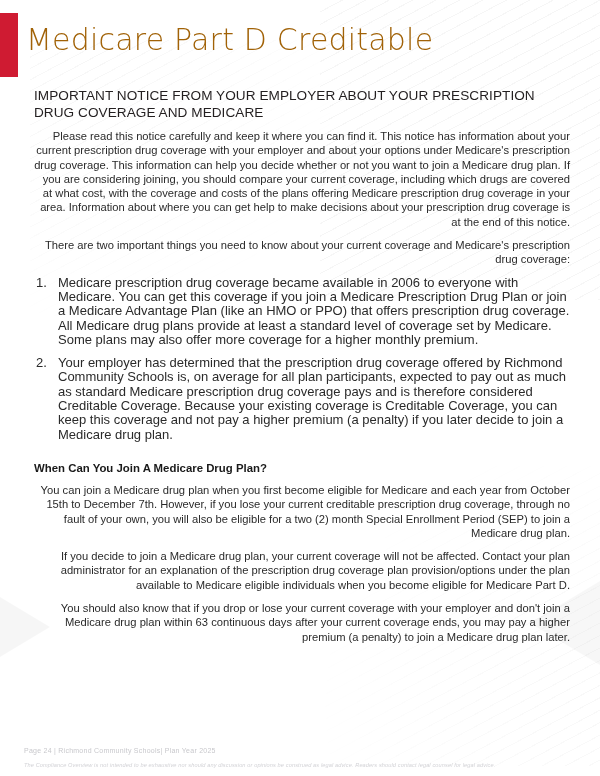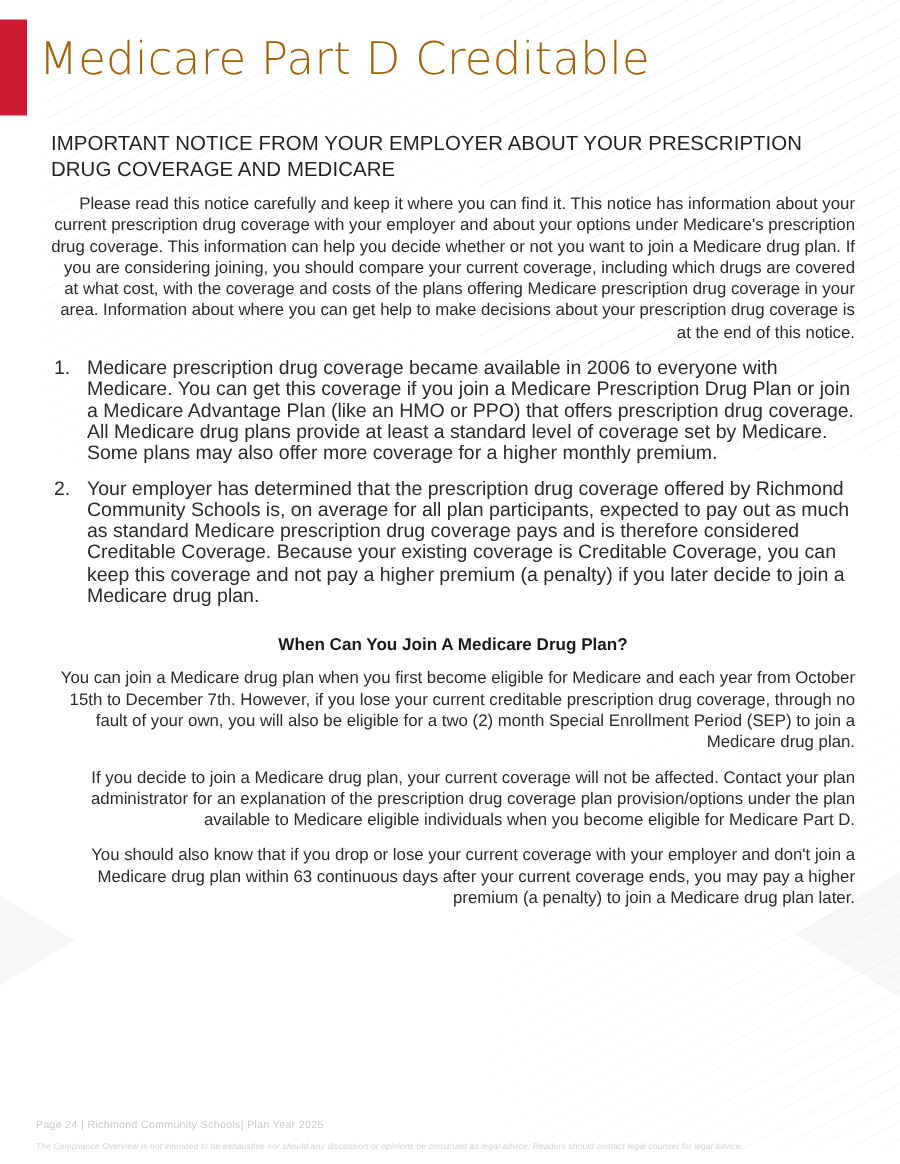--- a/index.html
+++ b/index.html
@@ -140,21 +140,20 @@
     margin: 0 0 9px 0;
     color: #2a2a2a;
     text-align: right;
   }
   h3.subhead {
     font-size: 11.4px;
     font-weight: bold;
     line-height: 14px;
     margin: 19px 0 8px 0;
     color: #1a1a1a;
-    text-align: center;
   }
   ol.numbered {
     margin: 0 0 2px 0;
     padding: 0 0 0 22px;
     list-style: none;
     counter-reset: item;
   }
   ol.numbered > li {
     position: relative;
     font-size: 13px;
@@ -214,20 +213,21 @@
   <div class="accent-bar"></div>
   <div class="doc-title">Medicare Part D Creditable</div>
 </div>
 
 <div class="content">
 
   <h2 class="notice-title">IMPORTANT NOTICE FROM YOUR EMPLOYER ABOUT YOUR PRESCRIPTION DRUG COVERAGE AND MEDICARE</h2>
 
   <p class="body">Please read this notice carefully and keep it where you can find it. This notice has information about your current prescription drug coverage with your employer and about your options under Medicare's prescription drug coverage. This information can help you decide whether or not you want to join a Medicare drug plan. If you are considering joining, you should compare your current coverage, including which drugs are covered at what cost, with the coverage and costs of the plans offering Medicare prescription drug coverage in your area. Information about where you can get help to make decisions about your prescription drug coverage is at the end of this notice.</p>
 
+  <p class="body">There are two important things you need to know about your current coverage and Medicare's prescription drug coverage:</p>
 
   <ol class="numbered">
     <li>Medicare prescription drug coverage became available in 2006 to everyone with Medicare. You can get this coverage if you join a Medicare Prescription Drug Plan or join a Medicare Advantage Plan (like an HMO or PPO) that offers prescription drug coverage. All Medicare drug plans provide at least a standard level of coverage set by Medicare. Some plans may also offer more coverage for a higher monthly premium.</li>
     <li>Your employer has determined that the prescription drug coverage offered by Richmond Community Schools is, on average for all plan participants, expected to pay out as much as standard Medicare prescription drug coverage pays and is therefore considered Creditable Coverage. Because your existing coverage is Creditable Coverage, you can keep this coverage and not pay a higher premium (a penalty) if you later decide to join a Medicare drug plan.</li>
   </ol>
 
   <h3 class="subhead">When Can You Join A Medicare Drug Plan?</h3>
   <p class="body">You can join a Medicare drug plan when you first become eligible for Medicare and each year from October 15th  to December 7th. However, if you lose your current creditable prescription drug coverage, through no fault of your own, you will also be eligible for a two (2) month Special Enrollment Period (SEP) to join a Medicare drug plan.</p>
 
   <p class="body">If you decide to join a Medicare drug plan, your current coverage will not be affected. Contact your plan administrator for an explanation of the prescription drug coverage plan provision/options under the plan available to Medicare eligible individuals when you become eligible for Medicare Part D.</p>

